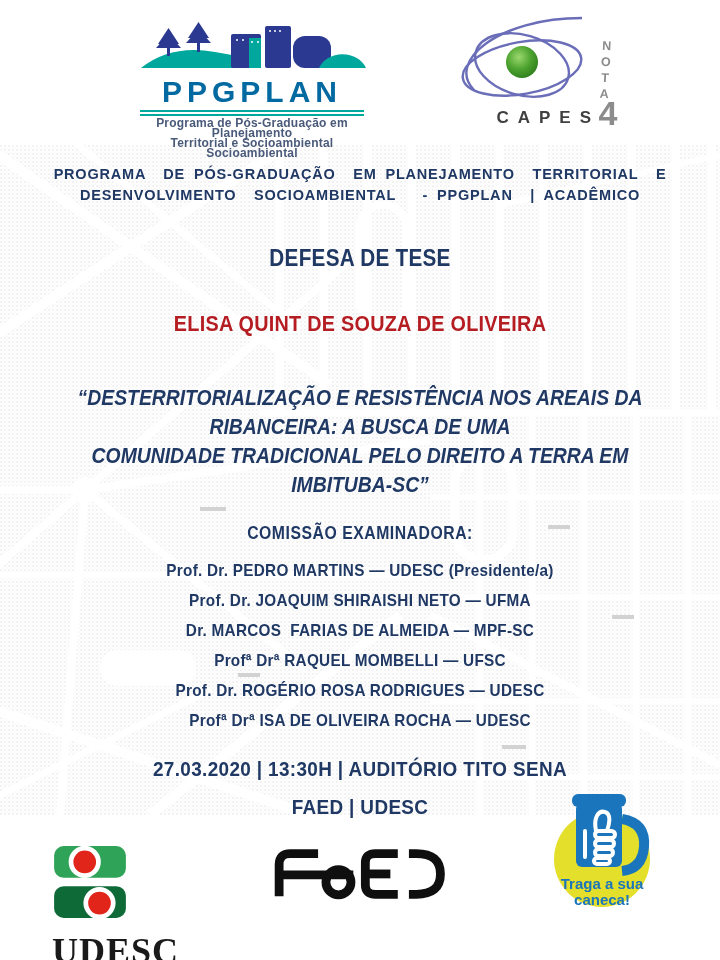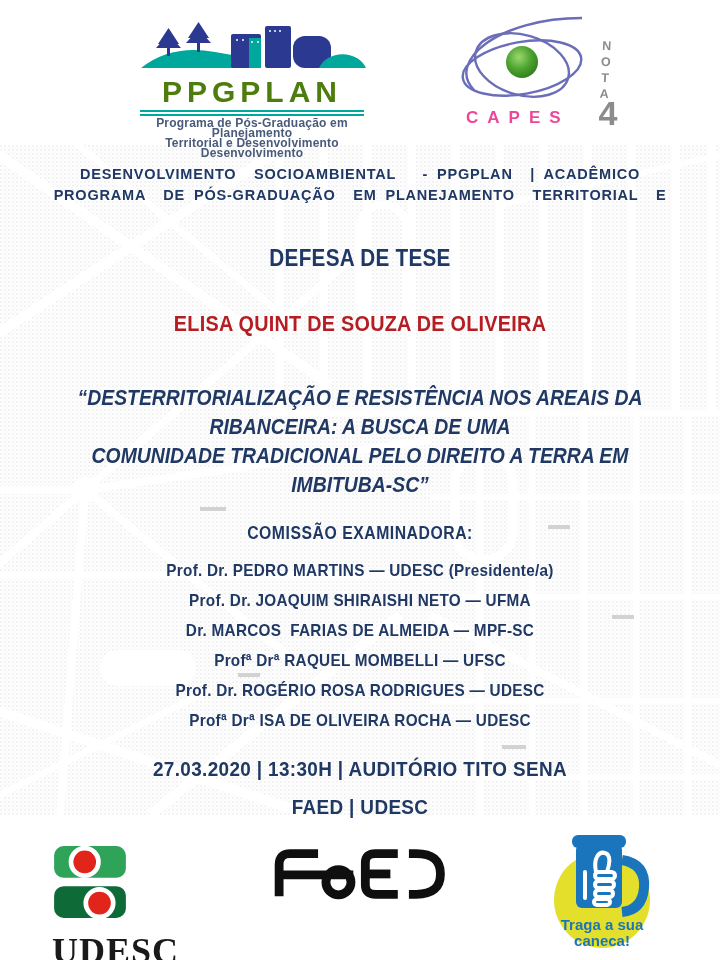--- a/index.html
+++ b/index.html
@@ -19,39 +19,39 @@
     letter-spacing:.8px; word-spacing:4px; line-height:21px;}
   .event-type{top:245px; color:#1f3864; font-weight:bold; font-size:23px; letter-spacing:.3px;}
   .candidate{top:311px; color:#b51d22; font-weight:bold; font-size:22px; letter-spacing:.3px;}
   .thesis-title{top:384px; color:#1f3864; font-weight:bold; font-style:italic;
     font-size:21.5px; line-height:29px;}
   .committee-heading{top:523px; color:#1f3864; font-weight:bold; font-size:17.5px; letter-spacing:.6px;}
   .committee-list{top:556px; color:#1f3864; font-weight:bold; font-size:17px; line-height:30px; letter-spacing:.3px;}
   .schedule{top:750px; color:#1f3864; font-weight:bold; font-size:21px; line-height:38px; letter-spacing:.4px;}
   
   .ppgplan{position:absolute; left:132px; top:22px; width:240px; text-align:center;}
-  .ppg-word{color:#4d7c0f; font-weight:800; font-size:30px; letter-spacing:5px; line-height:32px; margin-top:-2px;}
+  .ppg-word{color:#0369a1; font-weight:800; font-size:30px; letter-spacing:5px; line-height:32px; margin-top:-2px;}
   .ppg-rule{height:2px; background:#00a79d; margin:2px 8px;}
   .ppg-sub{color:#1b2a4a; font-weight:bold; font-size:14px; letter-spacing:3px; line-height:16px;}
   .ppg-cap{color:#4a5a7a; font-weight:bold; font-size:12px; line-height:10px; letter-spacing:.2px;}
   
   .capes{position:absolute; left:452px; top:10px; width:205px; height:128px;}
   .capes-orbits{position:absolute; left:0; top:0;}
-  .capes-word{position:absolute; left:14px; top:98px; width:140px; text-align:left;
-    color:#ec4899; font-weight:bold; font-size:17px; letter-spacing:9px;}
+  .capes-word{position:absolute; left:8px; top:98px; width:140px; text-align:right;
+    color:#404040; font-weight:bold; font-size:17px; letter-spacing:9px;}
   .capes-nota{position:absolute; left:146px; top:28px; width:15px; color:#8c8c8c;
     font-weight:bold; font-size:12.5px; line-height:16px; word-break:break-all;
     letter-spacing:0; transform:rotate(3deg); text-align:center;}
   .capes-nota4{position:absolute; left:140px; top:84px; width:32px; text-align:center;
     color:#8c8c8c; font-weight:bold; font-size:34px;}
   
   .udesc{position:absolute; left:52px; top:844px; width:140px; font-family:Liberation Serif, serif;}
   .udesc-word{margin-top:6px; color:#1a1a1a; font-weight:800; font-size:36px; letter-spacing:1px;}
   .faed{position:absolute; left:268px; top:846px;}
-  .mug-badge{position:absolute; left:550px; top:824px;}
+  .mug-badge{position:absolute; left:550px; top:783px;}
 </style>
 </head>
 <body>
 
 <div class="poster">
 
   <svg class="map-bg" viewBox="0 0 720 670" aria-hidden="true">
     <defs>
       <pattern id="stip" width="4" height="4" patternUnits="userSpaceOnUse">
         <circle cx="1" cy="1" r="0.7" fill="#c4c4c4"></circle>
@@ -152,21 +152,21 @@
           <circle cx="138" cy="9" r="1"></circle>
           <circle cx="143" cy="9" r="1"></circle>
         <circle cx="115" cy="20" r="1"></circle>
           <circle cx="121" cy="20" r="1"></circle>
       </g>
     </svg>
     <div class="ppg-word">PPGPLAN</div>
     <div class="ppg-rule"></div>
     <div class="ppg-rule"></div>
     <div class="ppg-cap">Programa de Pós-Graduação em Planejamento</div>
-    <div class="ppg-cap">Territorial e Desenvolvimento Desenvolvimento</div>
+    <div class="ppg-cap">Territorial e Socioambiental Socioambiental</div>
   </div>
 
   <div class="capes">
     <svg class="capes-orbits" width="170" height="100" viewBox="0 0 170 100" aria-hidden="true">
       <defs>
         <radialGradient id="sph" cx="40%" cy="35%" r="70%">
           <stop offset="0%" stop-color="#9bd86f"></stop>
           <stop offset="55%" stop-color="#4da32f"></stop>
           <stop offset="100%" stop-color="#2e7d1d"></stop>
         </radialGradient>
@@ -177,22 +177,22 @@
         <path d="M22,80 C-6,52 46,8 130,8"></path>
       </g>
       <circle cx="70" cy="52" r="16" fill="url(#sph)"></circle>
     </svg>
     <div class="capes-word">CAPES</div>
     <div class="capes-nota">NOTA</div>
     <div class="capes-nota4">4</div>
   </div>
 
   <div class="abs program-header">
+    <div class="pre">PROGRAMA  DE PÓS-GRADUAÇÃO  EM PLANEJAMENTO  TERRITORIAL  E</div>
     <div class="pre">DESENVOLVIMENTO  SOCIOAMBIENTAL   - PPGPLAN  | ACADÊMICO</div>
-    <div class="pre">PROGRAMA  DE PÓS-GRADUAÇÃO  EM PLANEJAMENTO  TERRITORIAL  E</div>
   </div>
 
   <div class="abs event-type cond">DEFESA DE TESE</div>
 
   <div class="abs candidate cond">ELISA QUINT DE SOUZA DE OLIVEIRA</div>
 
   <div class="abs thesis-title cond">
     <div>“DESTERRITORIALIZAÇÃO E RESISTÊNCIA NOS AREAIS DA</div>
     <div>RIBANCEIRA: A BUSCA DE UMA</div>
     <div>COMUNIDADE TRADICIONAL PELO DIREITO A TERRA EM</div>

